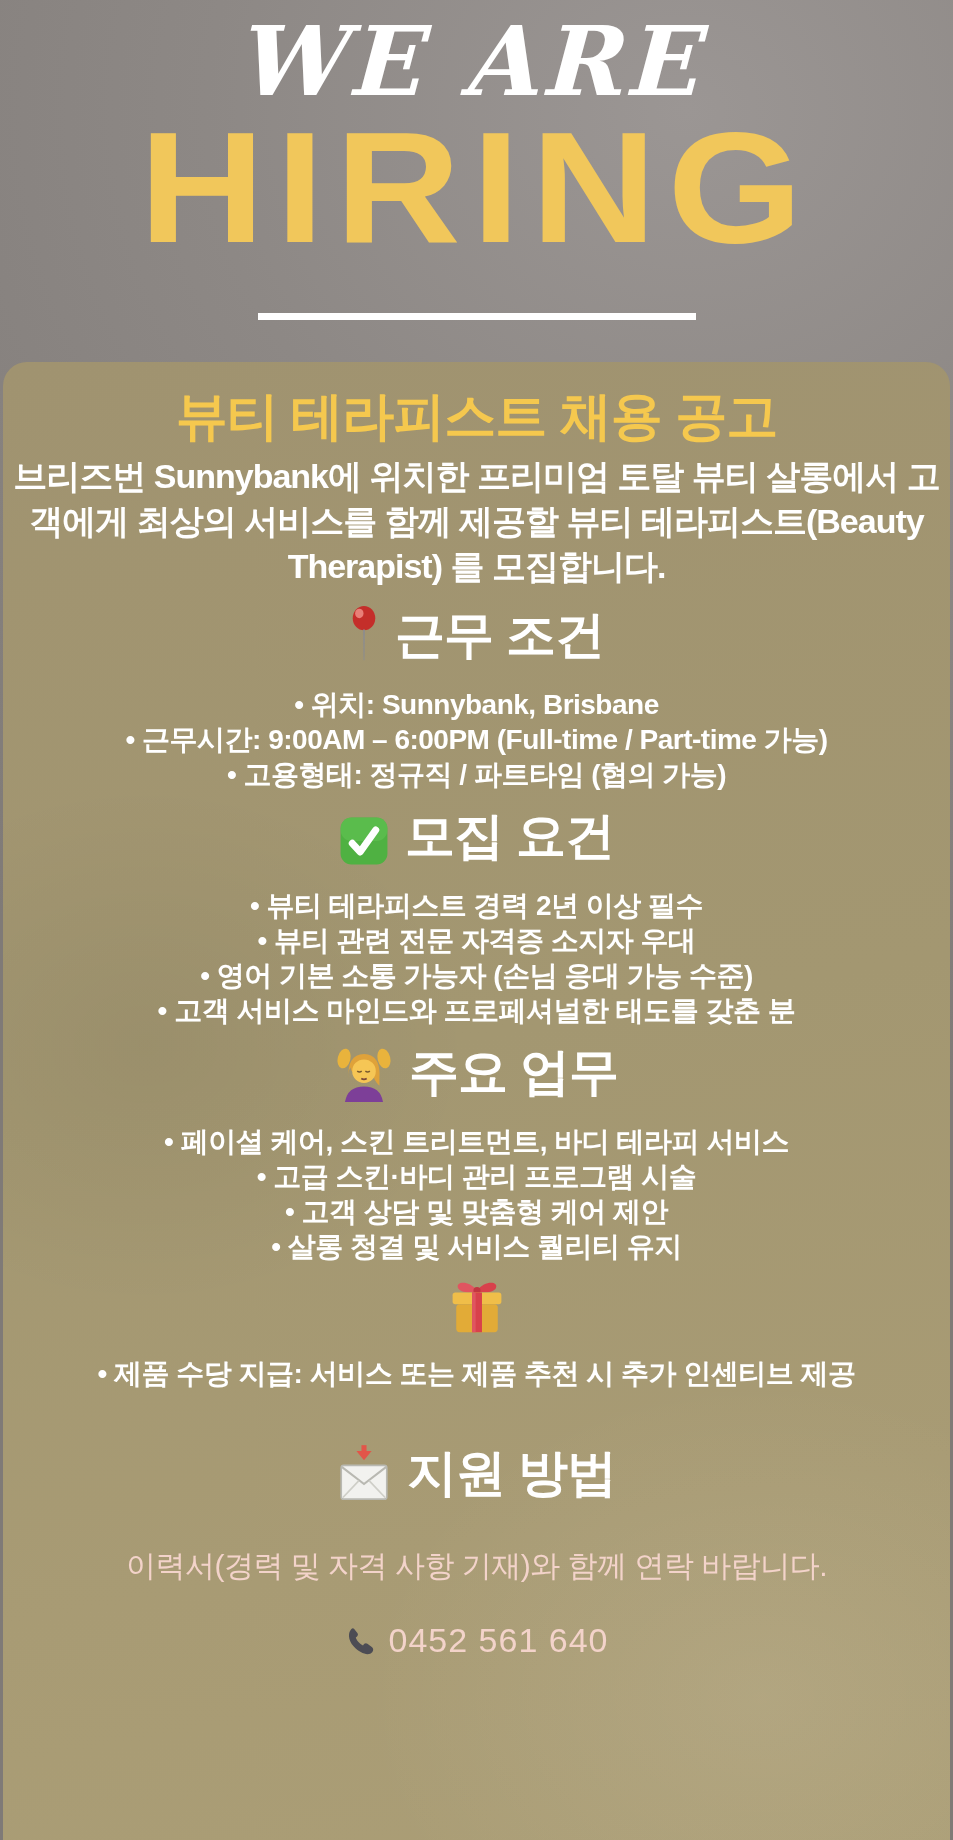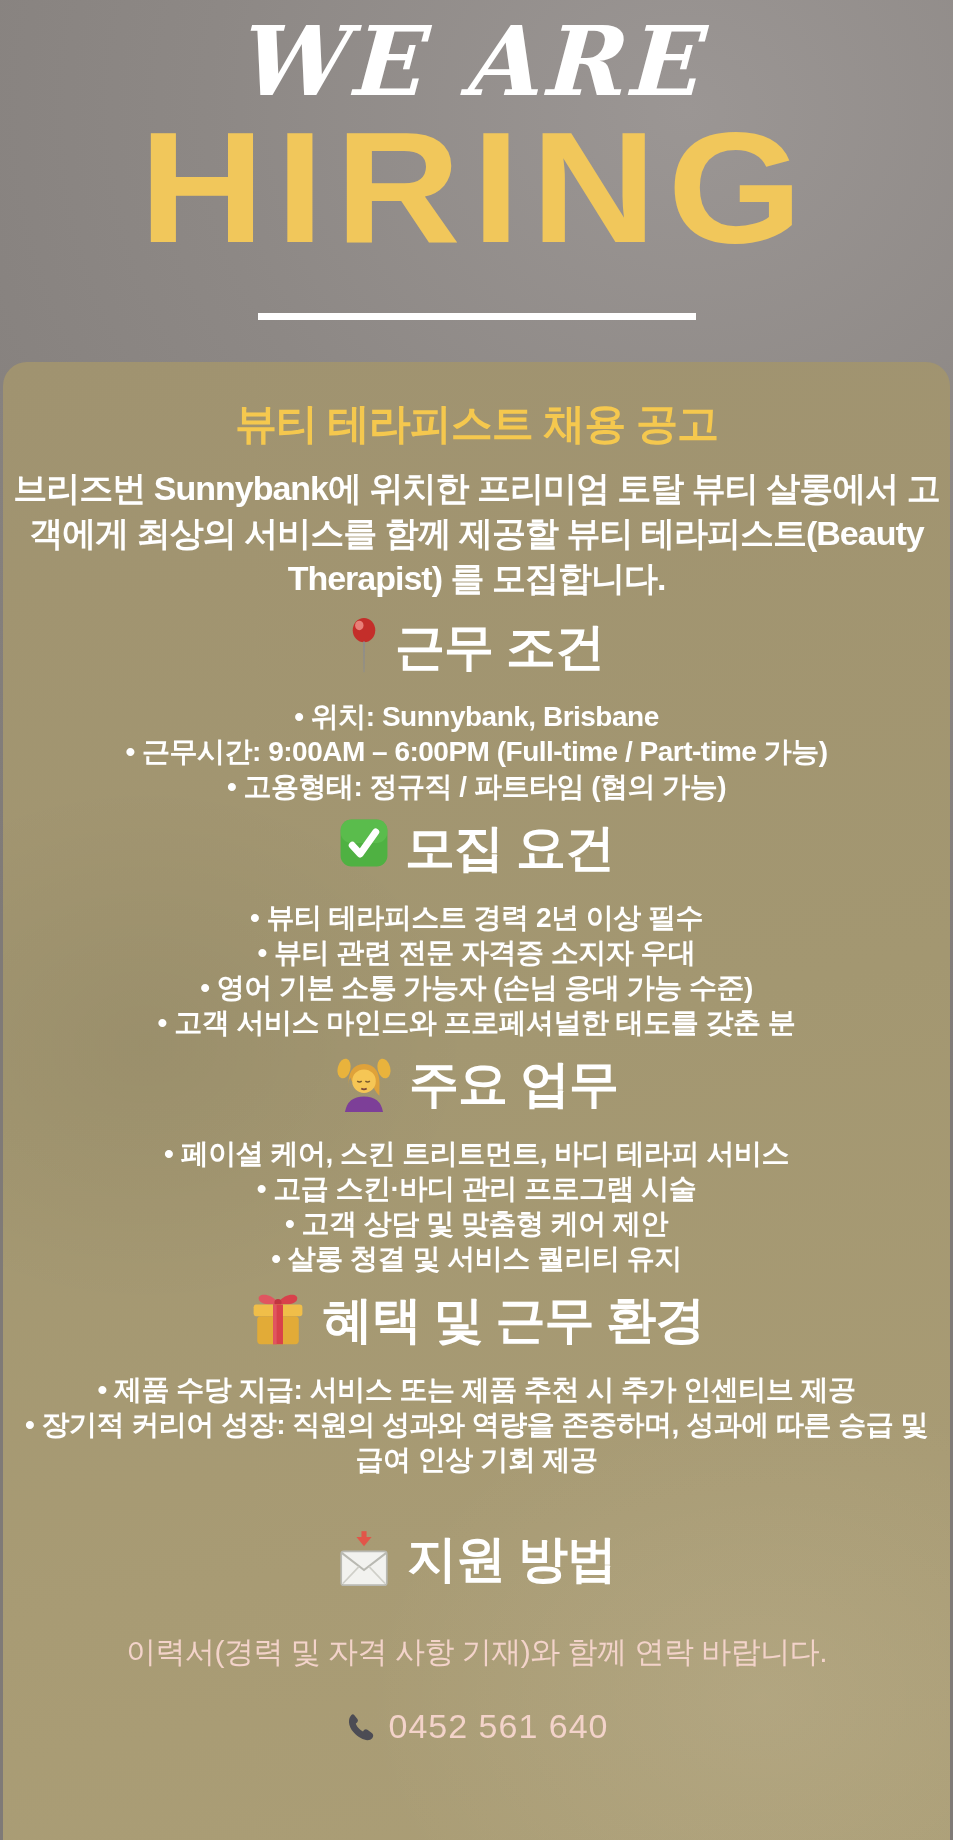--- a/index.html
+++ b/index.html
@@ -28,28 +28,28 @@
   .panel{
     position:absolute;top:362px;left:3px;right:3px;bottom:-40px;
     border-radius:24px;
     background:
       radial-gradient(60% 30% at 80% 88%, rgba(255,246,230,0.10), rgba(255,246,230,0) 70%),
       radial-gradient(50% 25% at 15% 45%, rgba(0,0,0,0.05), rgba(0,0,0,0) 70%),
       linear-gradient(170deg, #a09370 0%, #a39771 45%, #a89b74 75%, #ab9e76 100%);
     padding-top:20px;box-sizing:border-box;text-align:center;
   }
   .panel-title{
-    margin:12px;font-size:42px;line-height:60px;font-weight:700;color:#F5C84E;letter-spacing:-1px;
+    margin:4px;font-size:52px;line-height:60px;font-weight:700;color:#F5C84E;letter-spacing:-1px;
   }
   .intro{
     margin:8px auto 16px;width:951px;max-width:100%;
     font-size:34px;line-height:45px;font-weight:700;color:#ffffff;letter-spacing:-1px;
   }
   .sec-head{
-    margin:14px 0 0;display:flex;justify-content:center;align-items:flex-start;gap:16px;
+    margin:14px 0 0;display:flex;justify-content:center;align-items:flex-end;gap:16px;
     font-size:50px;line-height:60px;font-weight:700;color:#ffffff;letter-spacing:-1px;
   }
   .sec-head.last{margin-top:52px;}
   .items{
     margin:22px auto 0;font-size:28px;line-height:35px;font-weight:700;color:#ffffff;
     max-width:912px;letter-spacing:-0.5px;
   }
   .apply-note{
     margin:44px 0 0;font-size:30px;line-height:38px;font-weight:400;color:#F3D3CA;letter-spacing:-0.5px;
   }
@@ -127,25 +127,23 @@
     <h2 class="sec-head">
       <svg class="icon" width="58" height="56" viewBox="0 0 64 62">
         <path d="M32 14 C23 2 8 4 11 11 C13 16 25 17 32 14 Z" fill="#e05560"></path>
         <path d="M32 14 C41 2 56 4 53 11 C51 16 39 17 32 14 Z" fill="#d8414b"></path>
         <circle cx="32" cy="14" r="4" fill="#c23540"></circle>
         <rect x="5" y="16" width="54" height="13" rx="3" fill="#f0be49"></rect>
         <rect x="9" y="29" width="46" height="31" rx="4" fill="#e2ab37"></rect>
         <rect x="26.5" y="16" width="11" height="44" fill="#d8414b"></rect>
         <rect x="26.5" y="16" width="4" height="44" fill="#e05560"></rect>
       </svg>
-      <span>혜택 및 근무 환경</span>
     </h2>
     <div class="items">
       <div class="item">• 제품 수당 지급: 서비스 또는 제품 추천 시 추가 인센티브 제공</div>
-      <div class="item">• 장기적 커리어 성장: 직원의 성과와 역량을 존중하며, 성과에 따른 승급 및 급여 인상 기회 제공</div>
     </div>
 
     <h2 class="sec-head last">
       <svg class="icon" width="54" height="60" viewBox="0 0 64 70">
         <rect x="29" y="2" width="6" height="8" fill="#e25549"></rect>
         <path d="M23 9 L41 9 L32 20 Z" fill="#e25549"></path>
         <rect x="5" y="26" width="54" height="40" rx="3" fill="#f2f2ef" stroke="#b9b9b2" stroke-width="2"></rect>
         <path d="M6 28 L32 48 L58 28" fill="none" stroke="#b9b9b2" stroke-width="2.5"></path>
         <path d="M7 64 L26 44 M57 64 L38 44" stroke="#cfcfc8" stroke-width="2"></path>
       </svg>

